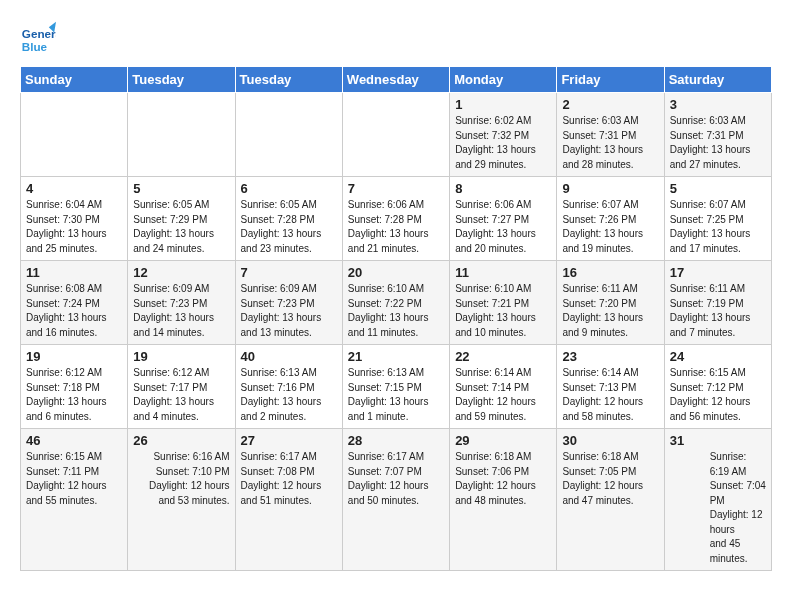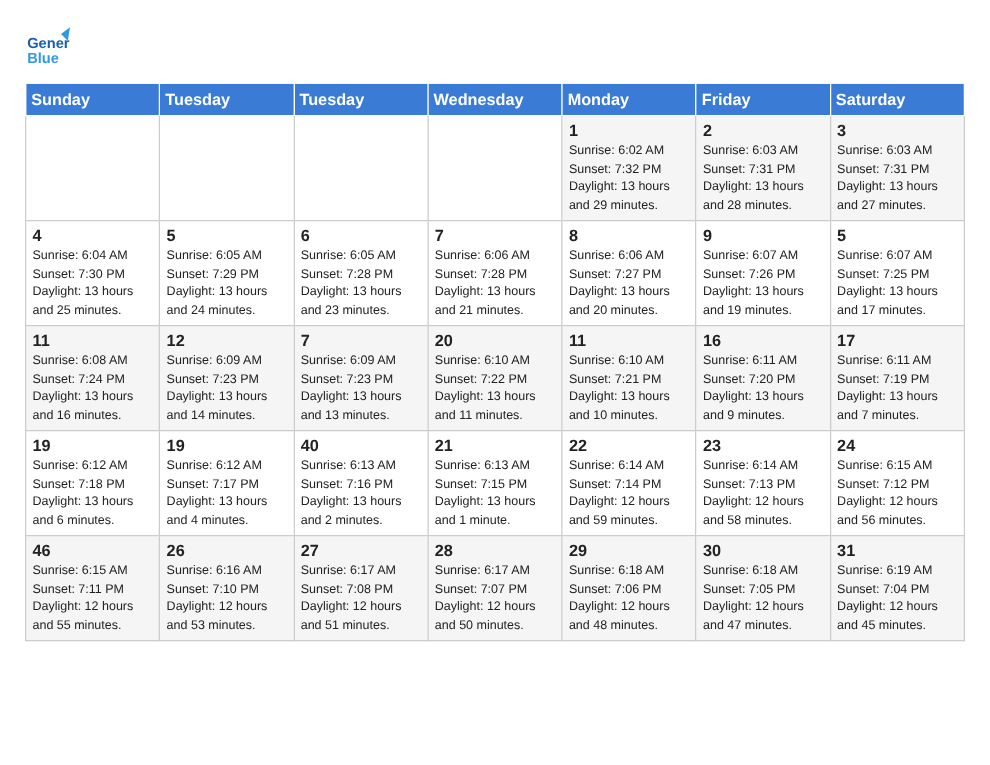--- a/index.html
+++ b/index.html
@@ -297,21 +297,21 @@
       <tr>
         <td>
           <span class="day-number">46</span>
           <div class="day-info" style="white-space: pre-line;">Sunrise: 6:15 AM
 Sunset: 7:11 PM
 Daylight: 12 hours
 and 55 minutes.</div>
         </td>
         <td>
           <span class="day-number">26</span>
-          <div class="day-info" style="white-space: pre-line;">Sunrise: 6:16 AM
+          <div class="day-info" style="white-space: pre-line; text-align: right;">Sunrise: 6:16 AM
 Sunset: 7:10 PM
 Daylight: 12 hours
 and 53 minutes.</div>
         </td>
         <td>
           <span class="day-number">27</span>
           <div class="day-info" style="white-space: pre-line;">Sunrise: 6:17 AM
 Sunset: 7:08 PM
 Daylight: 12 hours
 and 51 minutes.</div>
@@ -332,20 +332,20 @@
         </td>
         <td>
           <span class="day-number">30</span>
           <div class="day-info" style="white-space: pre-line;">Sunrise: 6:18 AM
 Sunset: 7:05 PM
 Daylight: 12 hours
 and 47 minutes.</div>
         </td>
         <td>
           <span class="day-number">31</span>
-          <div class="day-info" style="white-space: pre-line;">Sunrise: 6:19 AM
+          <div class="day-info" style="white-space: pre-line; margin-left: 40px;">Sunrise: 6:19 AM
 Sunset: 7:04 PM
 Daylight: 12 hours
 and 45 minutes.</div>
         </td>
       </tr>
     </tbody>
 </table>
 
 </body></html>

